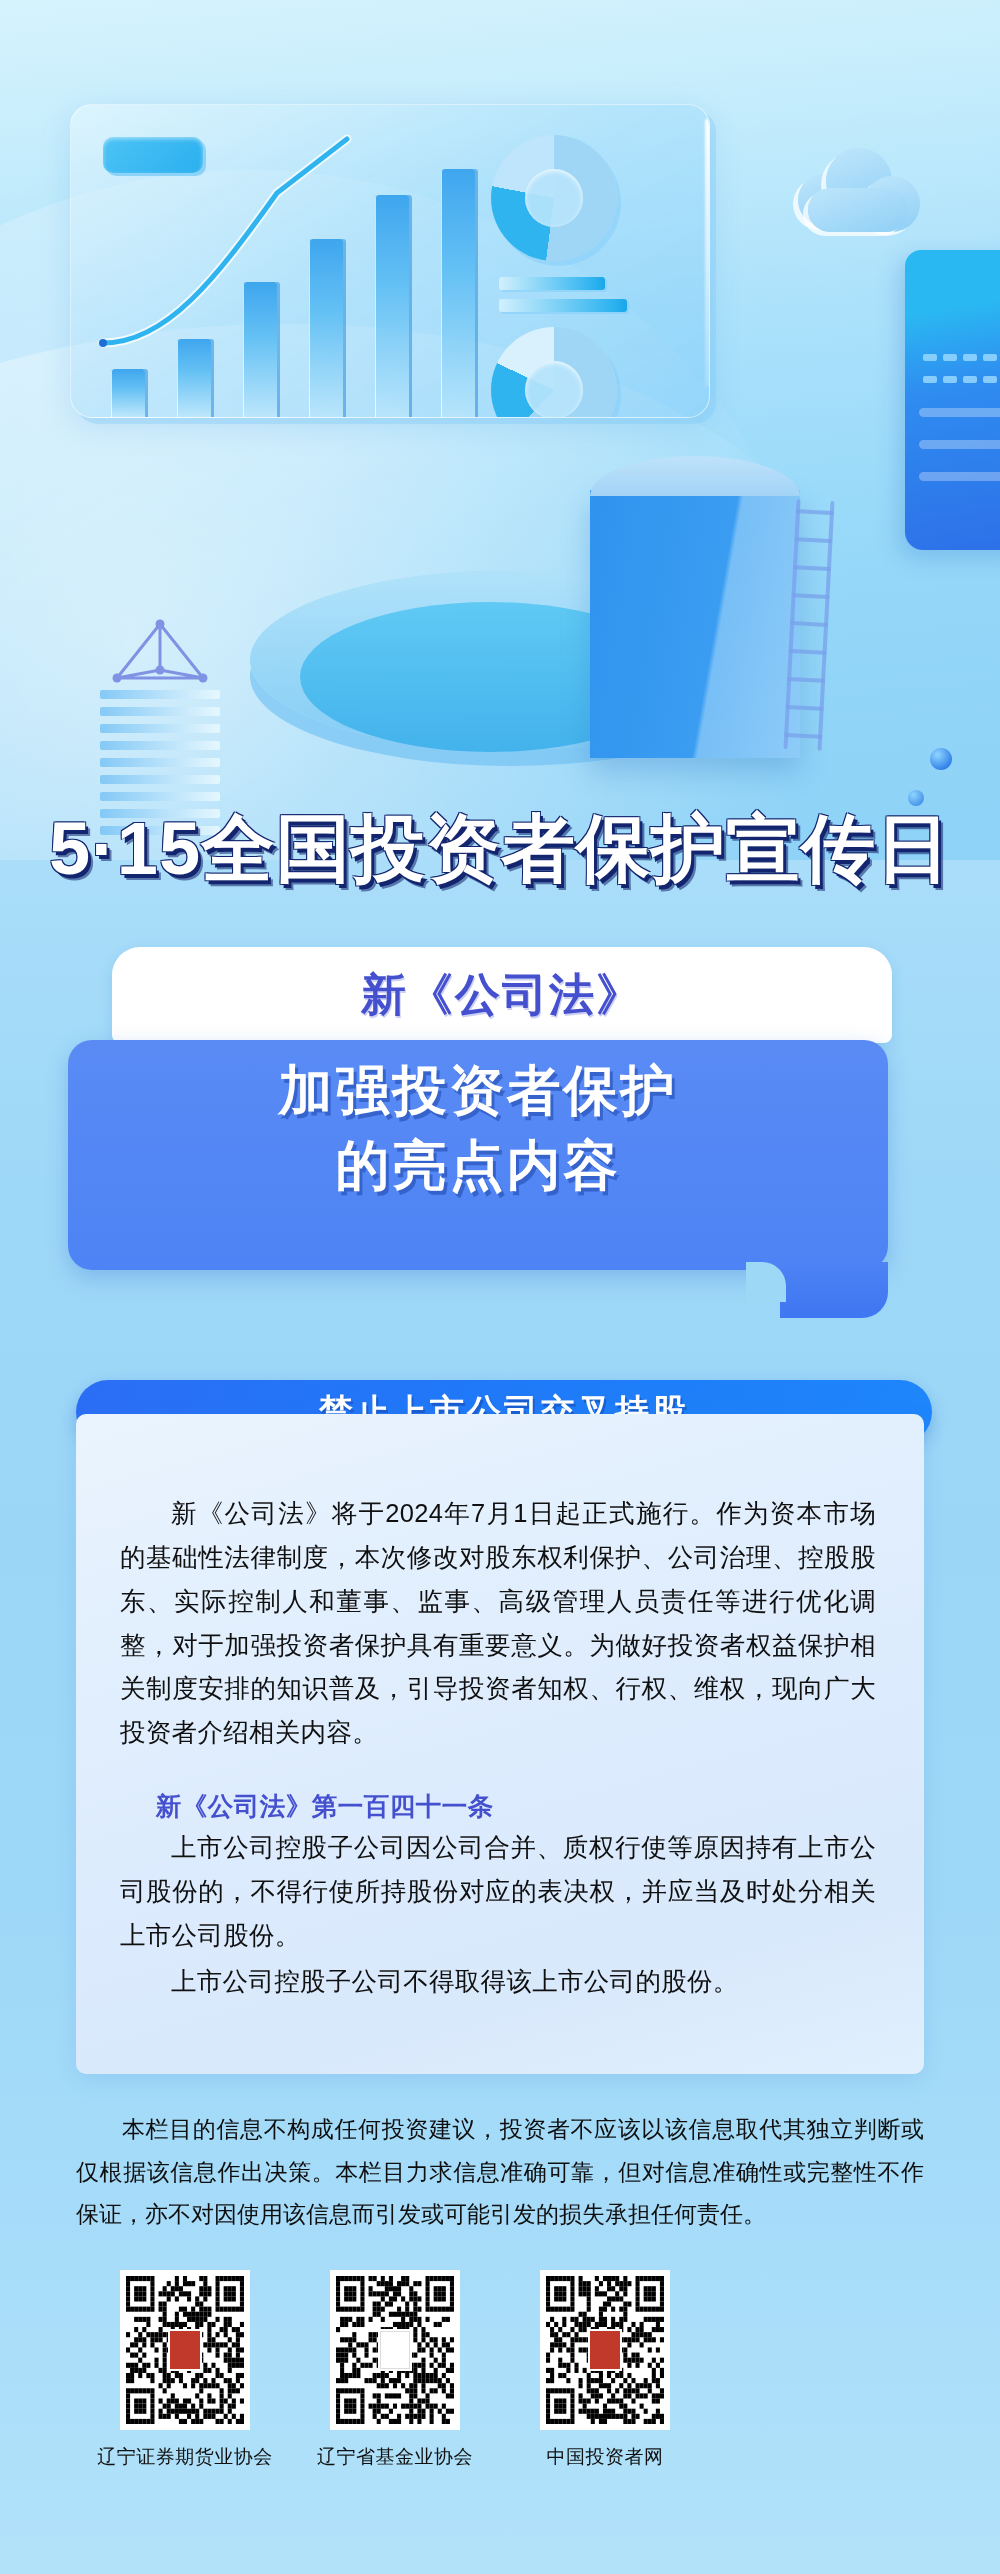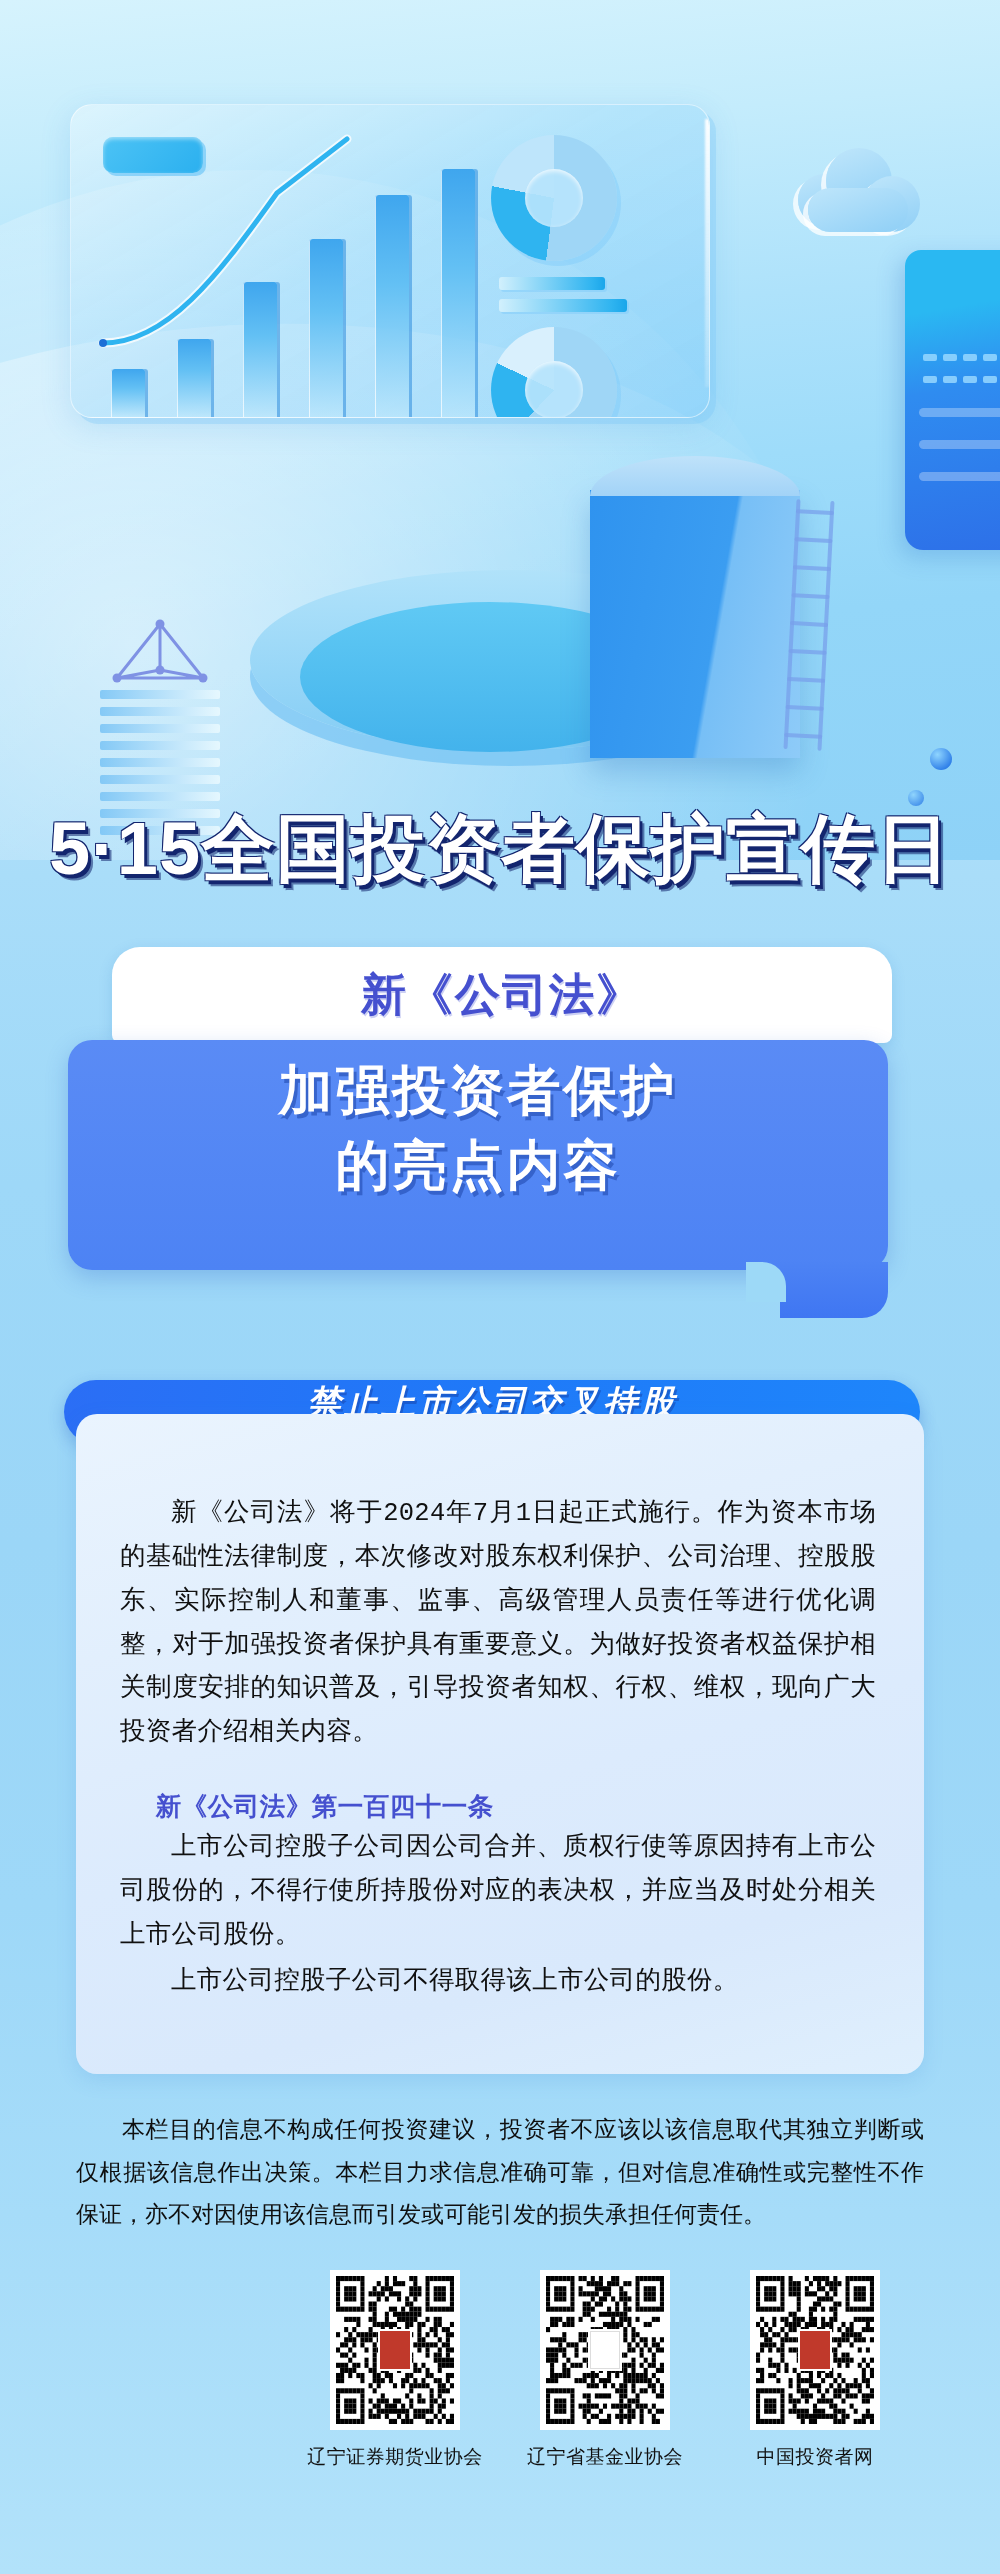--- a/index.html
+++ b/index.html
@@ -172,39 +172,38 @@
   .bigline{
     text-align:center; color:#fff; font-weight:bold; font-size:54px;
     letter-spacing:3px; line-height:1.18;
     text-shadow: 3px 4px 0 rgba(30,70,170,.55);
     margin-top: 11px;
   }
   .bigline.l1{ padding-top:8px; }
 
   
   .subtitle-bar{
-    position:absolute; left:64px; top:1380px; width:856px; height:64px;
+    position:absolute; left:76px; top:1380px; width:856px; height:64px;
     border-radius:32px;
     background:linear-gradient(100deg,#2b6ef5 0%, #1f79f8 48%, #1e86fb 100%);
     box-shadow:0 6px 16px rgba(30,90,200,.30);
-    display:flex; justify-content:center;font-style:italic;
+    display:flex; align-items:center; justify-content:center;
   }
   .subtitle-bar span{
     color:#fff; font-size:34px; font-weight:bold; letter-spacing:3px;
     text-shadow:2px 3px 0 rgba(20,60,160,.45);
   }
 
   
   .content-card{
     position:absolute; left:76px; top:1414px; width:848px; height:660px;
-    border-radius:21px;
+    border-radius:10px;
     background:linear-gradient(165deg,#eaf4fe 0%, #e2effd 28%, #dcebfd 55%, #d9e9fc 78%, #dfeffd 100%);
     box-shadow:0 6px 20px rgba(60,130,210,.16);
     padding:78px 48px 0 44px;
-    font-family:Liberation Mono, monospace;
   }
   .para{
     font-size:25.5px; line-height:1.72; color:#101010; letter-spacing:.3px;
     text-align:justify; text-justify:inter-ideograph;
   }
   .para.indent{ text-indent:2em; }
   .article-head{
     margin-top:34px; font-size:25.5px; font-weight:bold; color:#4550cf;
     letter-spacing:.5px; text-indent:1.4em;
   }
@@ -214,21 +213,21 @@
   .disclaimer{
     position:absolute; left:76px; top:2108px; width:848px;
     font-size:23px; line-height:1.85; color:#0f0f0f;
     text-align:justify; text-justify:inter-ideograph;
     text-indent:2em;
   }
 
   
   .qr-row{
     position:absolute; left:80px; top:2270px; width:840px;
-    display:flex; justify-content:flex-end; align-items:flex-start;
+    display:flex; justify-content:flex-start; align-items:flex-start;
   }
   .qr-item{ width:210px; text-align:center; }
   .qr-box{
     width:130px; height:160px; margin:0 auto; background:#fff; padding:6px;
     position:relative;
   }
   .qr-canvas{ width:100%; height:100%; position:relative; }
   .qr-logo{
     position:absolute; left:50%; top:50%; transform:translate(-50%,-50%);
     width:34px; height:42px; border:2px solid #fff; display:block;

